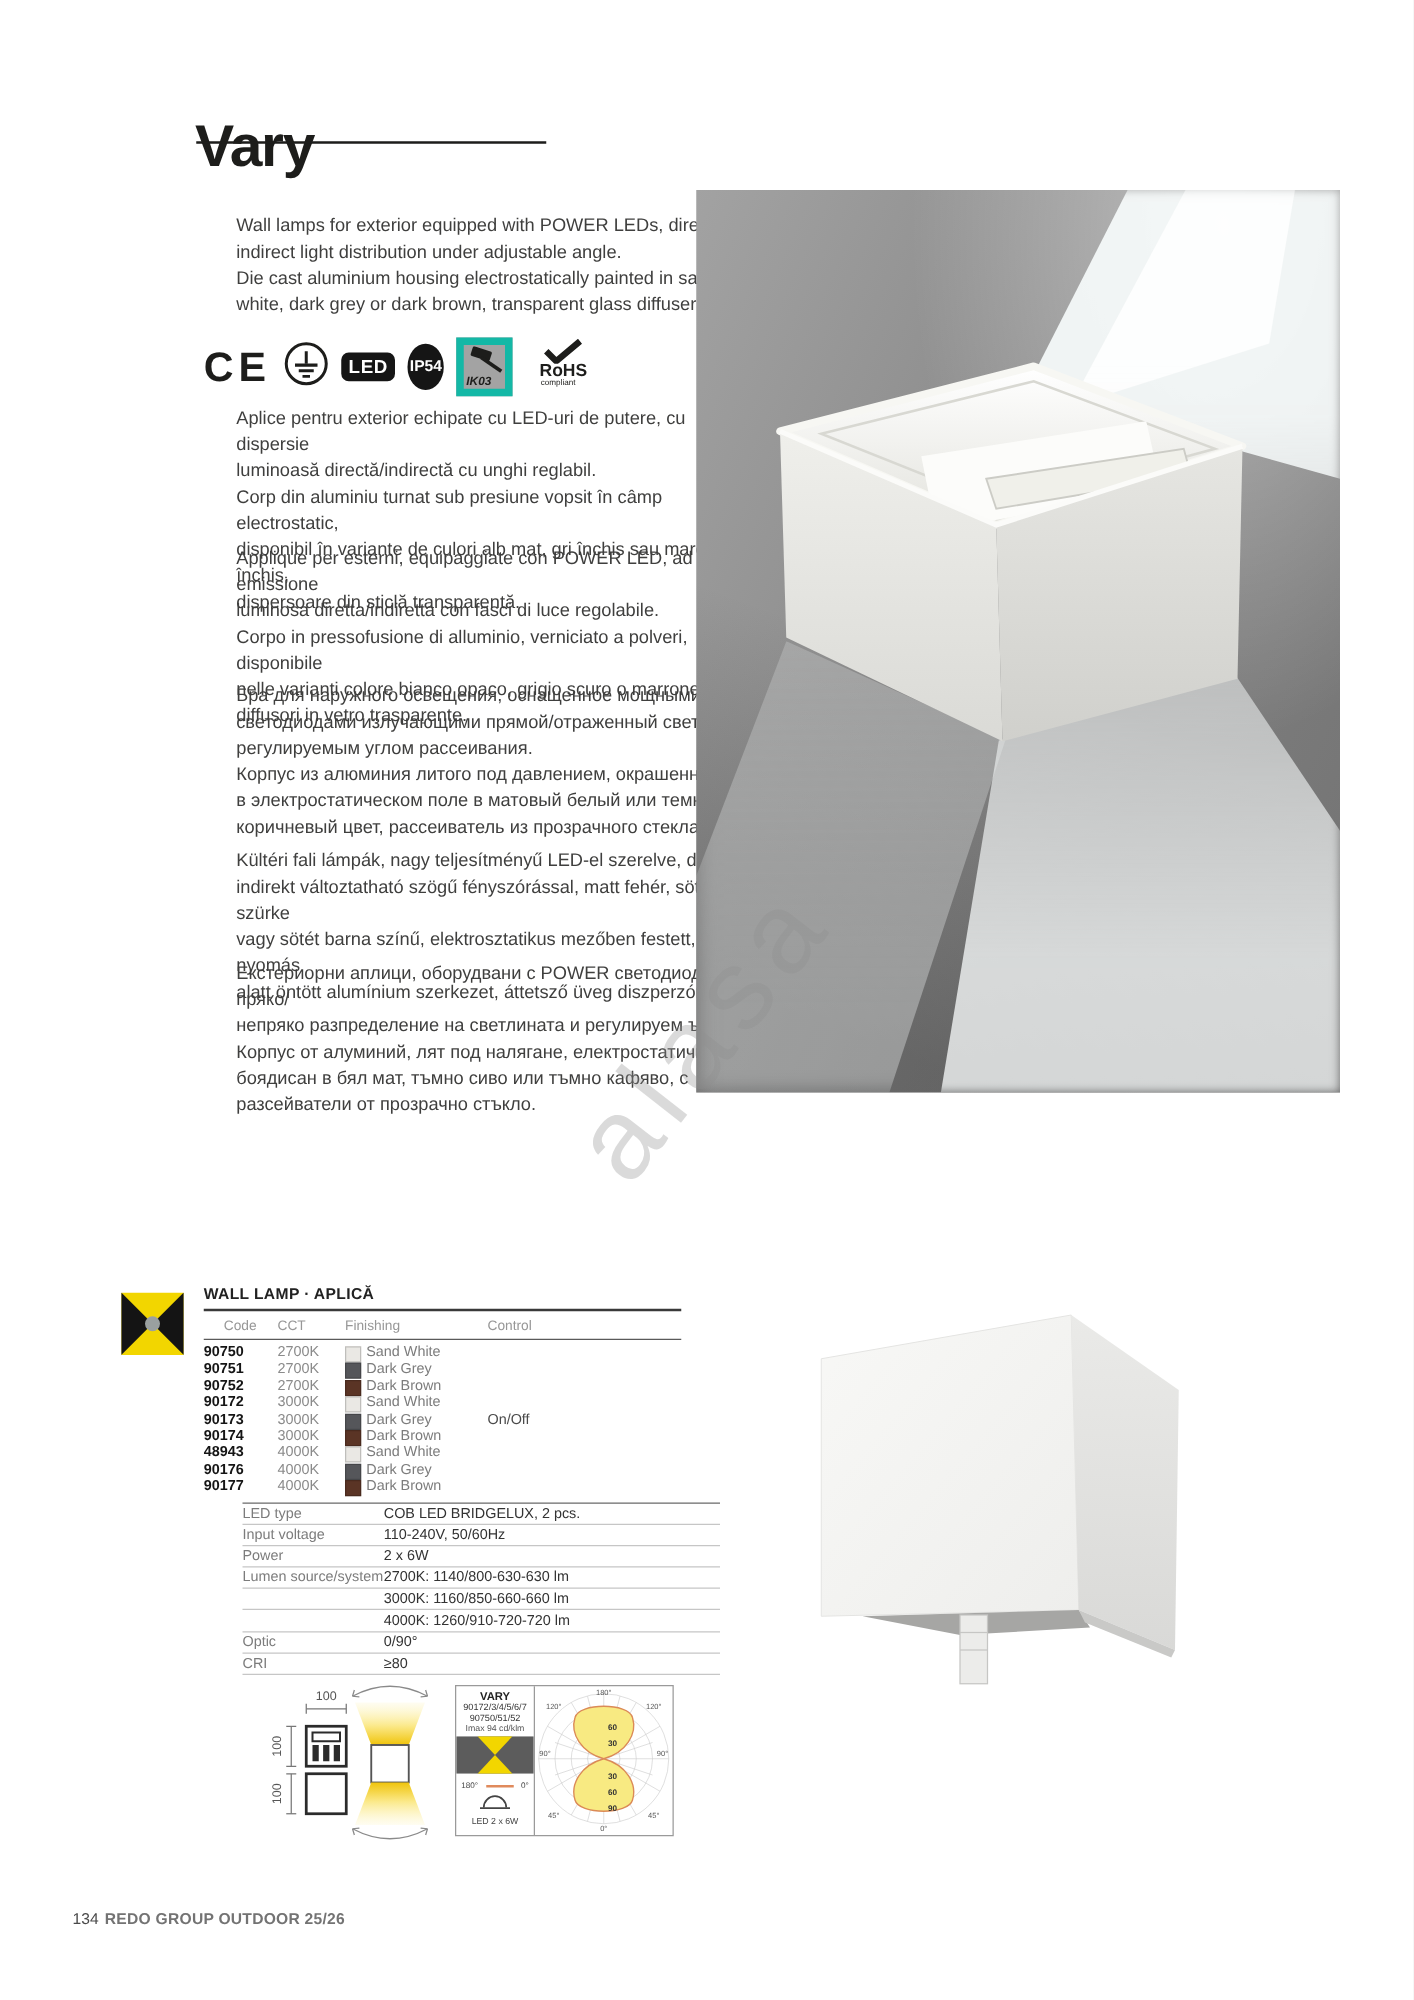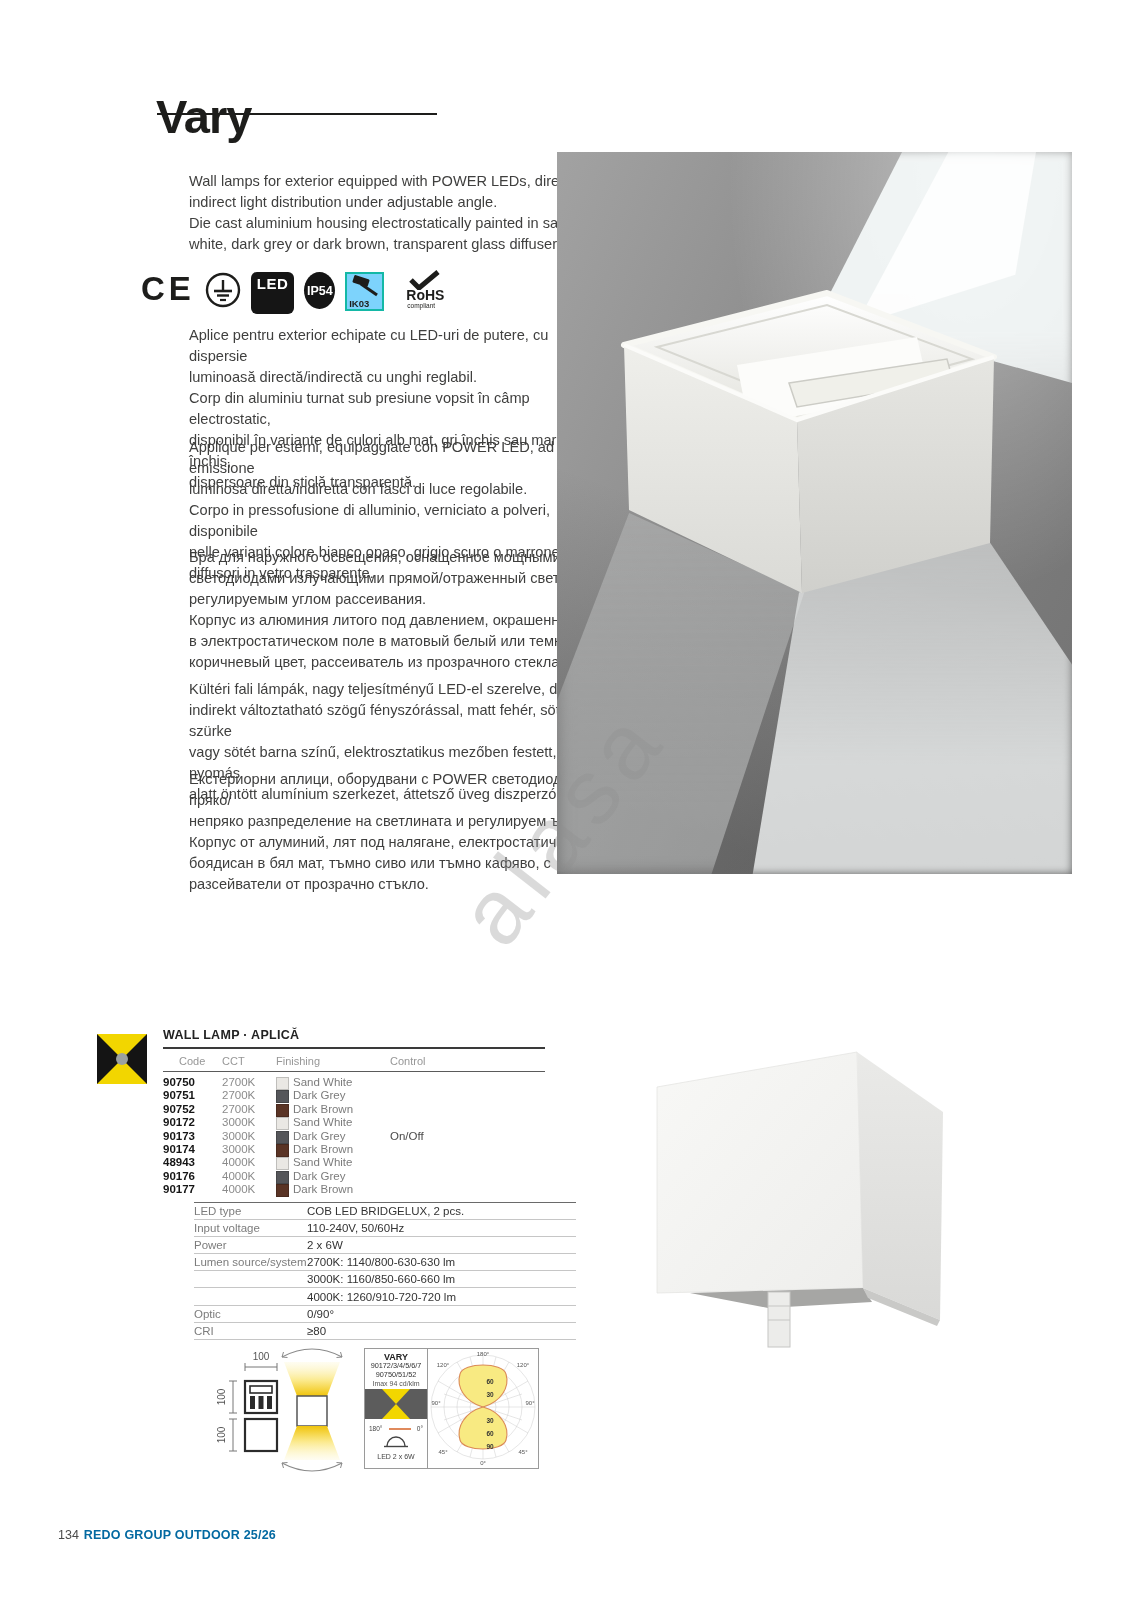--- a/index.html
+++ b/index.html
@@ -18,25 +18,25 @@
   .para { left:157px; width:418px; font-size:14.6px; line-height:21px; white-space:pre-line; color:#3f3f3e;margin-left:32px; }
   .p-en { top:156px; }
   .p-ro { top:310px; }
   .p-it { top:422px; }
   .p-ru { top:532px; }
   .p-hu { top:664px; }
   .p-bg { top:754px; }
   .p-sk { top:866px; }
 
   
-  .certs { left:141px; top:272px; width:300px; height:42px; display:flex; gap:10px; }
+  .certs { left:163px; top:272px; width:300px; height:42px; display:flex; align-items:center; gap:10px; }
   .ce-mark { font-size:33px; font-weight:700; color:#1d1d1b; letter-spacing:4px; line-height:1; }
   .led-chip { background:#151515; color:#fff; font-weight:800; font-size:15px; padding:3px 6px; border-radius:6px; letter-spacing:0.5px; }
   .ip-chip  { background:#151515; color:#fff; font-weight:800; font-size:12.5px; width:37px; height:37px; border-radius:50%; display:flex; align-items:center; justify-content:center; }
-  .ik-box { width:42px; height:35px; border:2px solid #14b8a6; position:relative; background:#7dd3fc; }
+  .ik-box { width:42px; height:35px; border:6px solid #14b8a6; position:relative; background:#a3a3a3;font-style:italic; }
   .ik-box .ik-label { position:absolute; left:2px; bottom:0; font-size:9.5px; font-weight:700; color:#1d1d1b; }
   .rohs { position:relative; width:56px; height:40px; }
   .rohs .rohs-txt { position:absolute; left:12px; top:16px; font-size:14px; font-weight:800; color:#1d1d1b; line-height:1; }
   .rohs .rohs-sub { position:absolute; left:13px; top:30px; font-size:6.5px; color:#1d1d1b; }
 
   
   .photo1 { left:557px; top:152px; width:515px; height:722px; overflow:hidden;
     background:
       radial-gradient(ellipse at 82% 4%, rgba(255,255,255,0.45), rgba(255,255,255,0) 42%),
       linear-gradient(200deg, rgba(30,30,30,0) 55%, rgba(30,30,30,0.28) 90%),
@@ -90,21 +90,21 @@
   .pm-line { width:22px; height:2px; background:#e08a5c; }
   .pm-lamp { font-size:7px; color:#444; margin-top:1px; }
   .pm-polar { flex:1; }
 
   
   .photo2 { left:640px; top:1030px; width:430px; height:415px; background:#fff; }
 
   
   .footer { left:58px; top:1528px; font-size:12.5px; }
   .footer .fp { color:#4a4a4a; }
-  .footer .fb { color:#0369a1; font-weight:800; margin-left:5px; letter-spacing:0.2px;margin-top:13px; }
+  .footer .fb { color:#737373; font-weight:800; margin-left:5px; letter-spacing:0.2px;margin-top:13px; }
 </style>
 </head>
 <body>
 
 <div class="page">
 
   <h1 class="abs title">Vary</h1>
   <div class="abs title-rule"></div>
 
   <p class="abs para p-en">Wall lamps for exterior equipped with POWER LEDs, direct/

